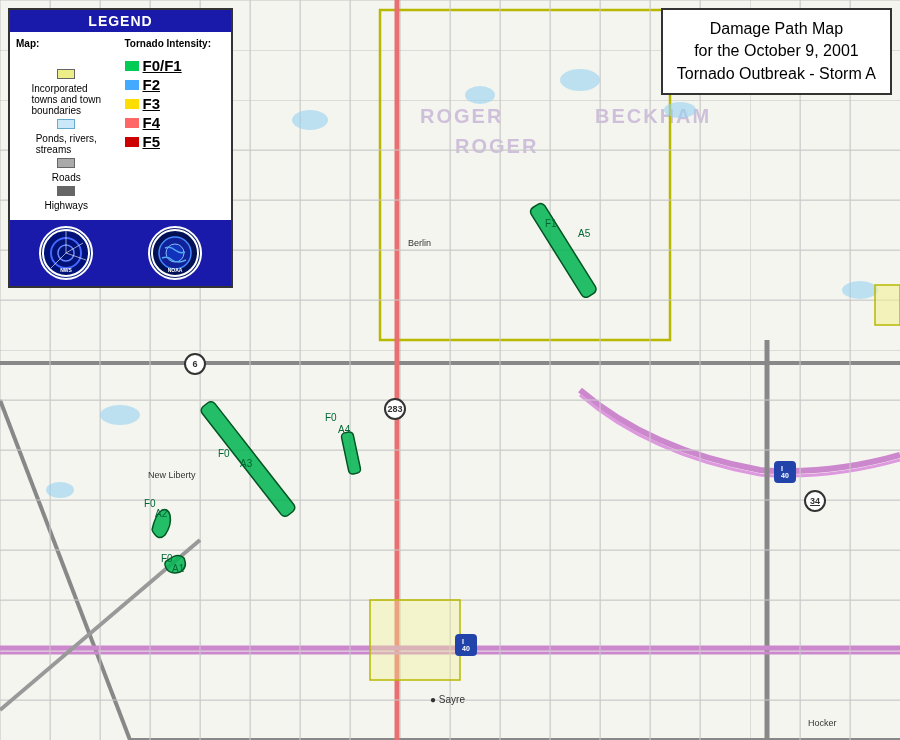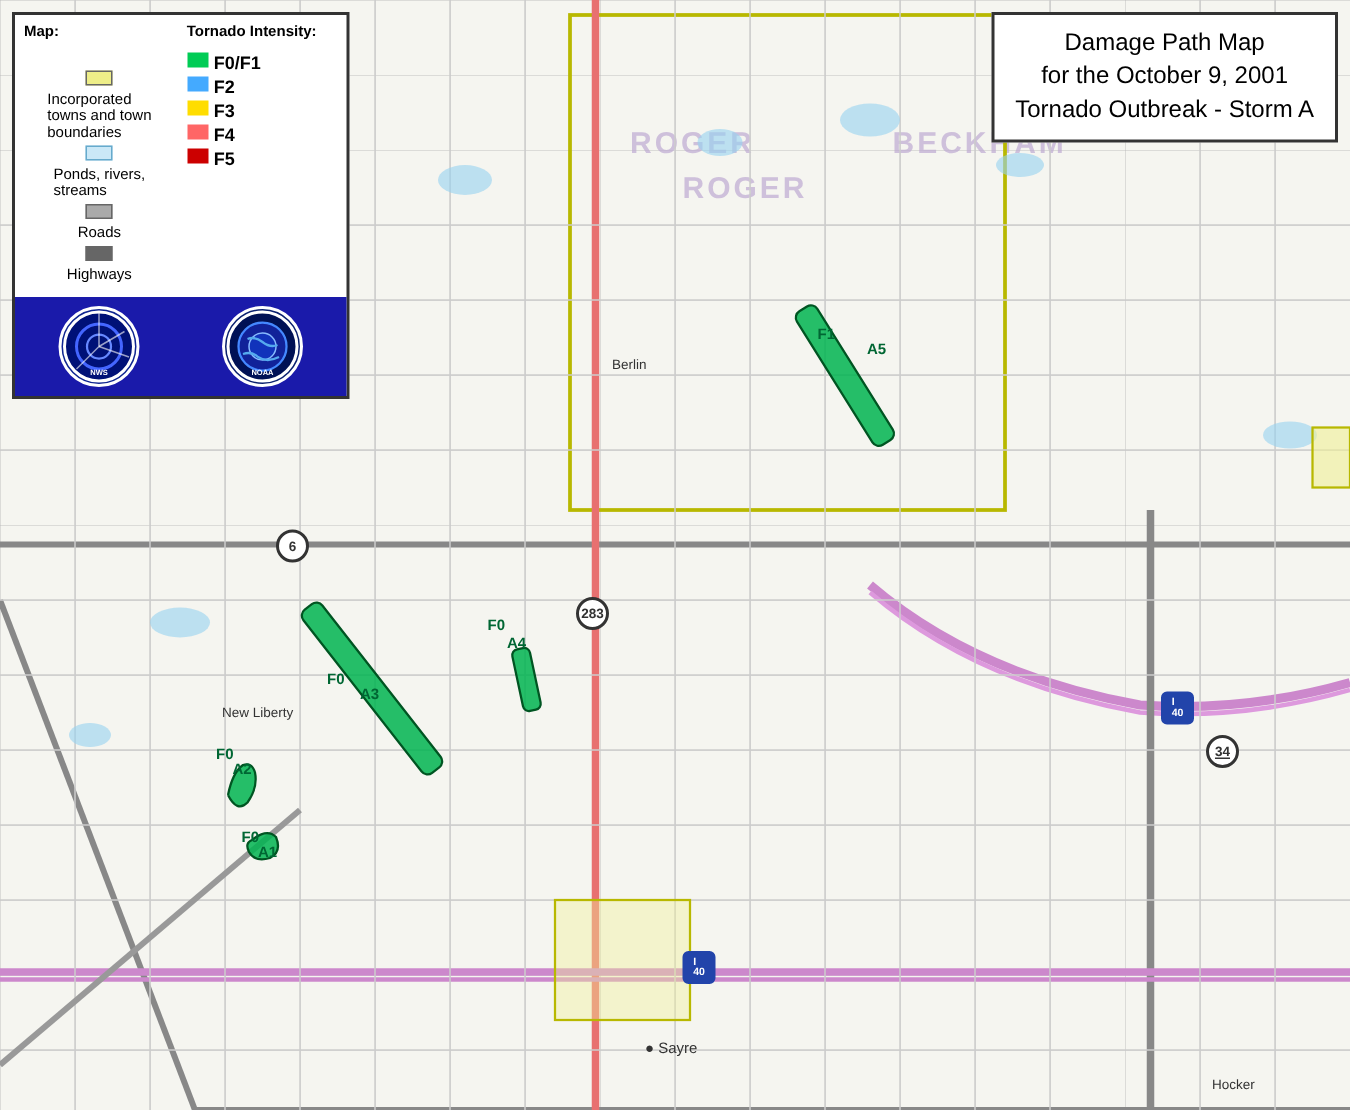--- a/index.html
+++ b/index.html
@@ -50,32 +50,33 @@
       background: #2244aa;
       color: white;
       border-color: #2244aa;
       border-radius: 4px;
       font-size: 8px;
     }
     
     .path-label {
       position: absolute;
       font-size: 10px;
-      font-weight: bold;
+      font-weight: normal;
       color: #006633;
       z-index: 25;
     }
     
     .county-label {
       position: absolute;
       font-size: 22px;
       font-weight: bold;
       color: rgba(180, 160, 200, 0.7);
       letter-spacing: 2px;
       z-index: 5;
+      margin-top: 20px;
     }
     
     .town-label {
       position: absolute;
       font-size: 9px;
       color: #333;
       z-index: 15;
     }
 
     
@@ -130,24 +131,26 @@
     .legend-right {
       flex: 1;
       font-size: 10px;
     }
     .tornado-title {
       font-weight: bold;
       margin-bottom: 8px;
     }
     .ti-item {
       display: flex;
+      align-items: center;
       gap: 4px;
       margin-bottom: 2px;
-      font-size: 12px;
-      font-weight: bold;
+      font-size: 15px;
+      font-weight: bold;
+      text-decoration: underline;
     }
     .ti-swatch {
       width: 14px;
       height: 10px;
       flex-shrink: 0;
     }
     .ti-f01 { background: #00cc55; }
     .ti-f2  { background: #44aaff; }
     .ti-f3  { background: #ffdd00; }
     .ti-f4  { background: #ff6666; }
@@ -314,20 +317,21 @@
   <div class="path-label" style="left:172px; top:563px;">A1</div>
 
   <div class="hwy-marker" style="left:184px; top:353px;">6</div>
   <div class="hwy-marker" style="left:384px; top:398px;">283</div>
   <div class="hwy-marker interstate" style="left:774px; top:461px; font-size:7px;">I<br>40</div>
   <div class="hwy-marker" style="left:804px; top:490px;text-decoration:underline;">34</div>
   <div class="hwy-marker interstate" style="left:455px; top:634px; font-size:7px;">I<br>40</div>
 </div>
 
 <div id="legend">
+  <div id="legend-title">LEGEND</div>
   <div id="legend-content">
     <div class="legend-left">
       <div class="map-label">Map:</div>
       <div class="legend-item">
         <div class="legend-swatch swatch-yellow"></div>
         <span>Incorporated<br>towns and town<br>boundaries</span>
       </div>
       <div class="legend-item">
         <div style="width:18px;height:10px;border:1px solid #66aacc;background:rgba(150,210,240,0.5);flex-shrink:0;"></div>
         <span>Ponds, rivers,<br>streams</span>

